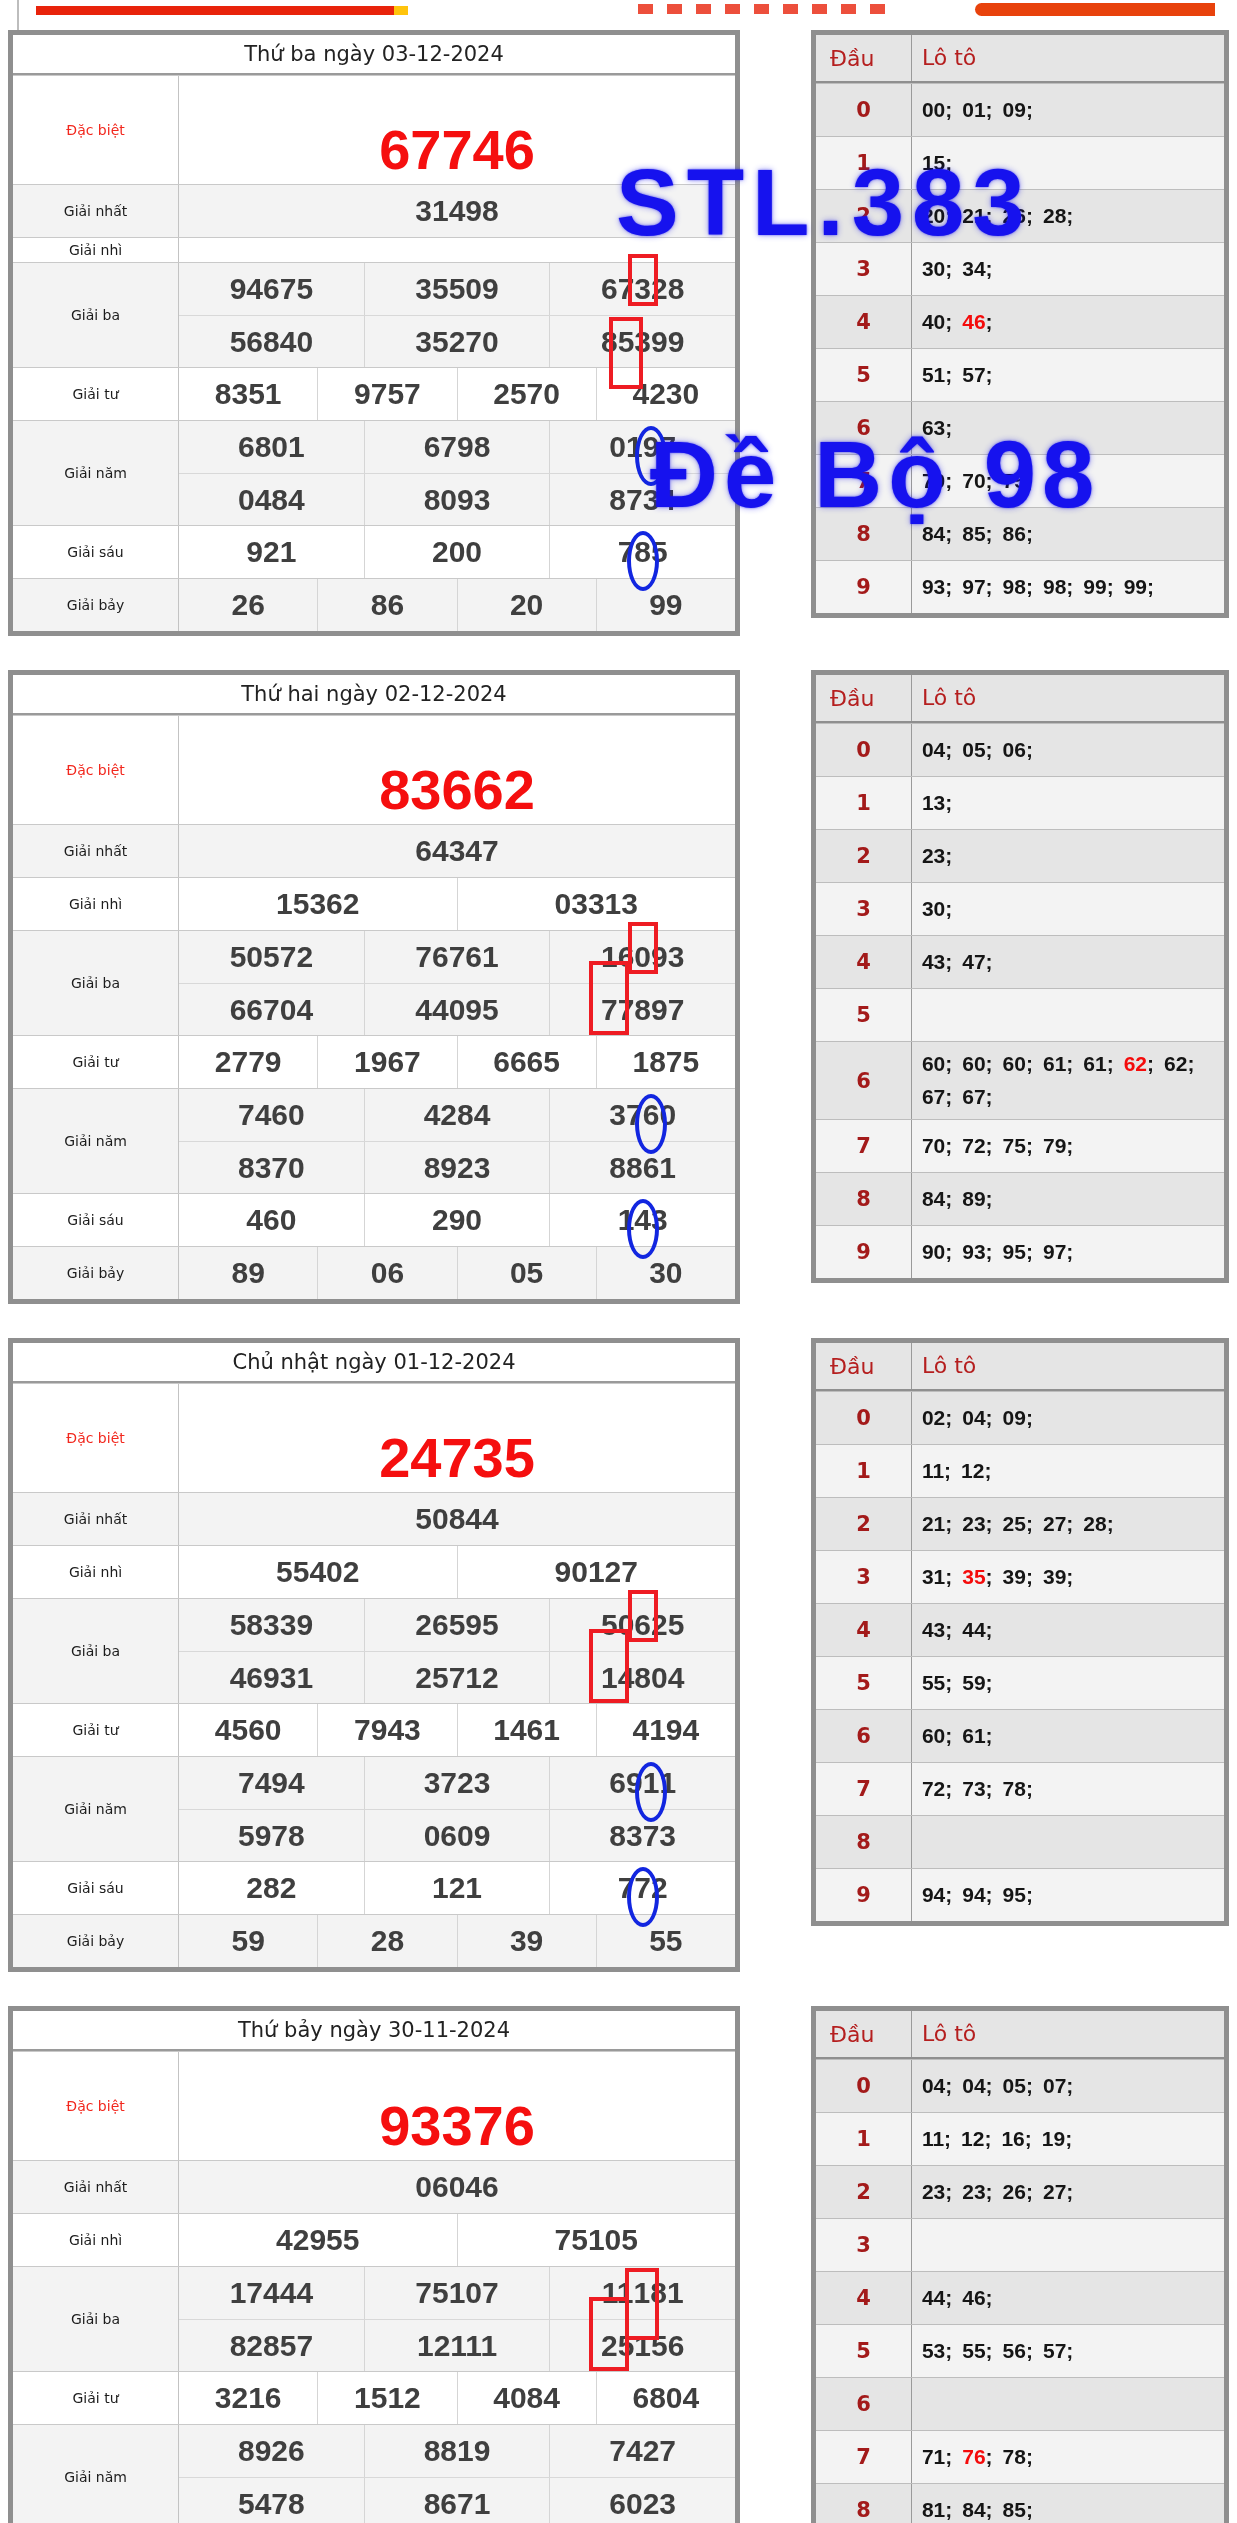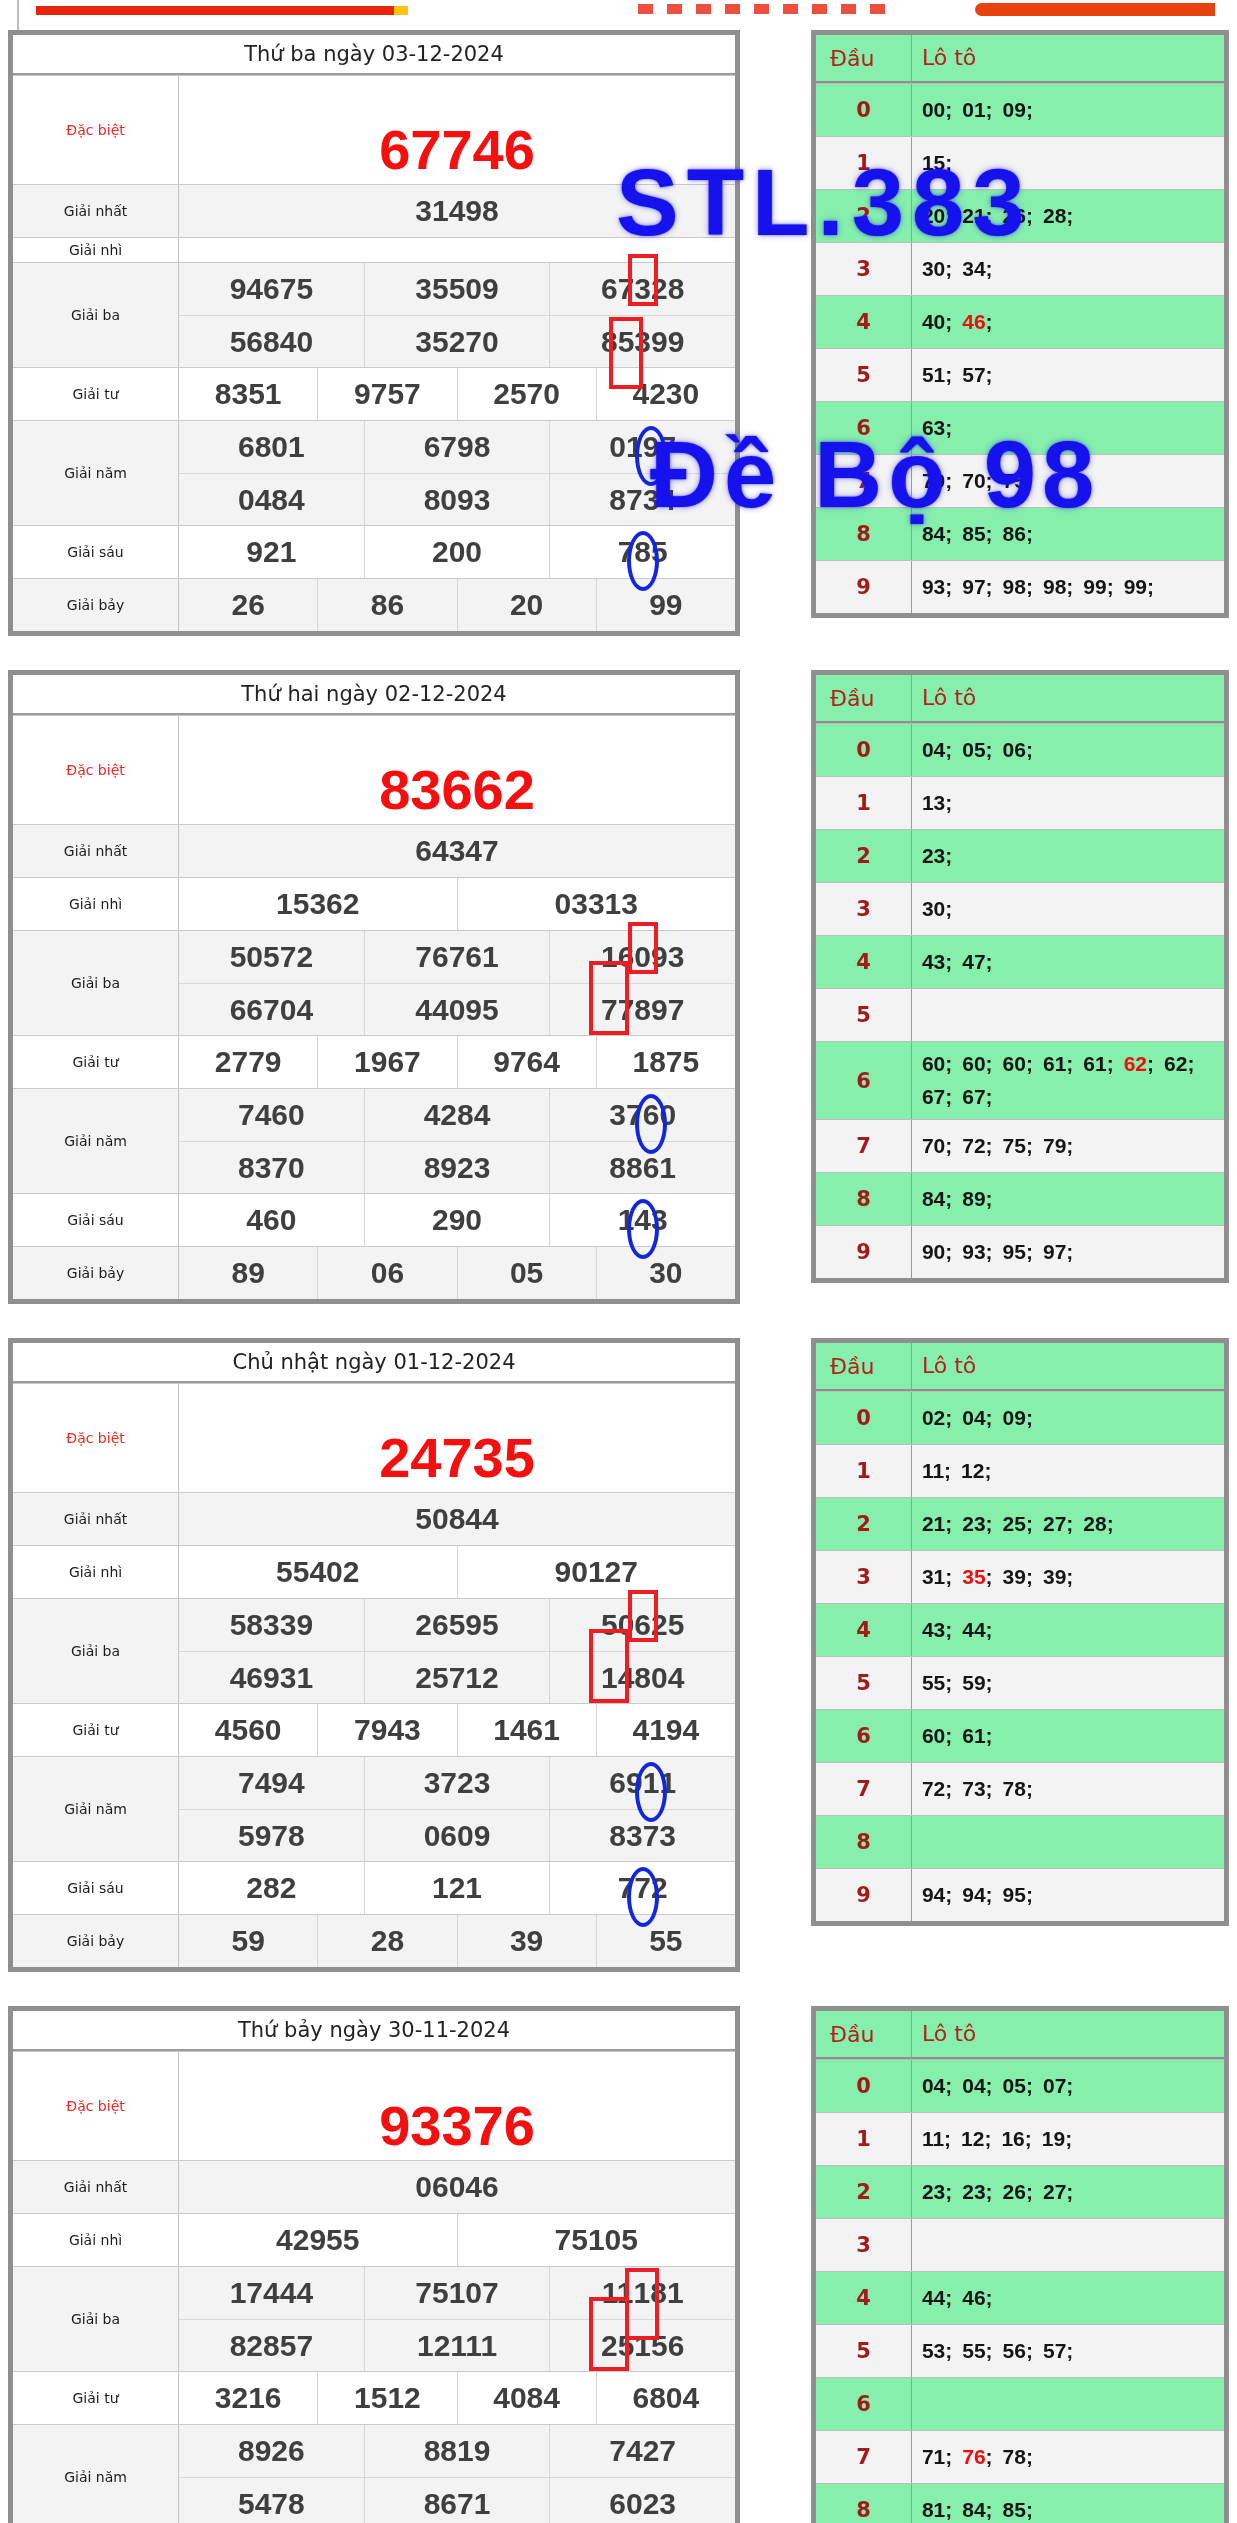--- a/index.html
+++ b/index.html
@@ -48,21 +48,21 @@
   
   .mk{position:relative;display:inline-block;}
   .mk::after{content:"";position:absolute;left:50%;transform:translateX(-50%);
     border:4px solid var(--ann-red);z-index:3;pointer-events:none;}
   .mk-box::after{width:22px;height:44px;top:-18px;}
   .mk-boxBig::after{width:26px;height:64px;top:-8px;}
   .mk-boxUp::after{width:32px;height:66px;top:-32px;}
   .mk-circle::after{width:24px;height:52px;top:-4px;border-color:var(--ann-blue);border-radius:50%;}
 
   
-  .loto-table{width:418px;border:5px solid var(--border-thick);background:#86efac;align-self:flex-start;}
+  .loto-table{width:418px;border:5px solid var(--border-thick);background:#e5e5e5;align-self:flex-start;}
   .lrow{display:flex;border-top:1px solid #bdbdbd;min-height:53px;}
   .lrow:first-child{border-top:none;}
   .lrow.shade{background:var(--shade);}
   .lrow.lhdr{min-height:42px;border-bottom:2px solid #8f8f8f;}
   .lhead{width:23.5%;display:flex;align-items:center;justify-content:center;
     border-right:1px solid #9a9a9a;font-size:21px;font-weight:bold;color:var(--maroon);}
   .lhdr .lhead{font-weight:normal;color:var(--header-red);font-size:22px;justify-content:flex-start;padding-left:14px;}
   .lvals{flex:1;display:flex;flex-wrap:wrap;align-content:center;align-items:center;
     padding:6px 4px 6px 10px;font-family:"Liberation Sans","DejaVu Sans",sans-serif;
     font-weight:bold;font-size:21px;color:#151515;line-height:1.55;text-align:right;}
@@ -378,21 +378,21 @@
             <div class="plabel">Giải tư</div>
             <div class="pvals">
               <div class="pline">
                 <div class="pcell">
                   <span class="num">2779</span>
                 </div>
                 <div class="pcell">
                   <span class="num">1967</span>
                 </div>
                 <div class="pcell">
-                  <span class="num">9764</span>
+                  <span class="num">6665</span>
                 </div>
                 <div class="pcell">
                   <span class="num">1875</span>
                 </div>
               </div>
             </div>
           </div>
           <div class="prow shade">
             <div class="plabel">Giải năm</div>
             <div class="pvals">

